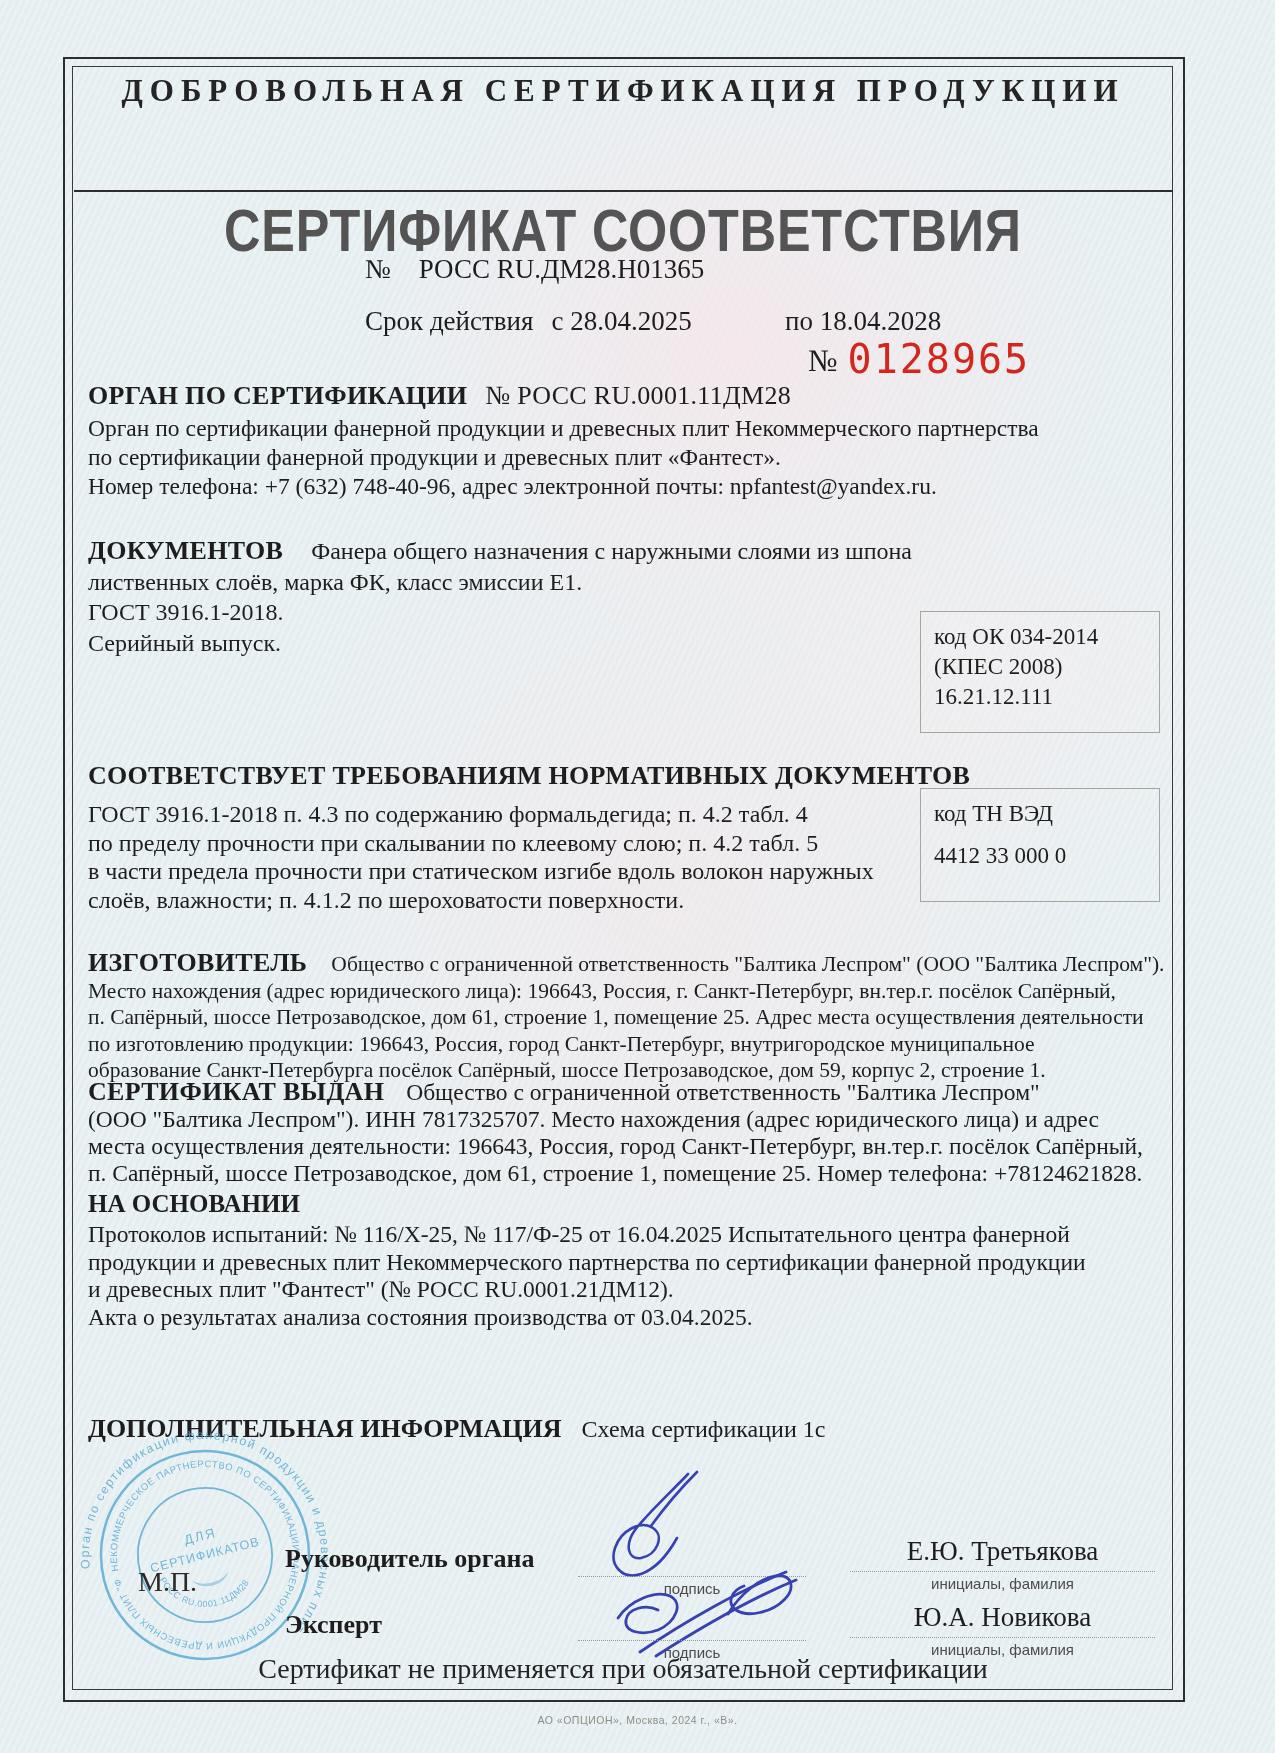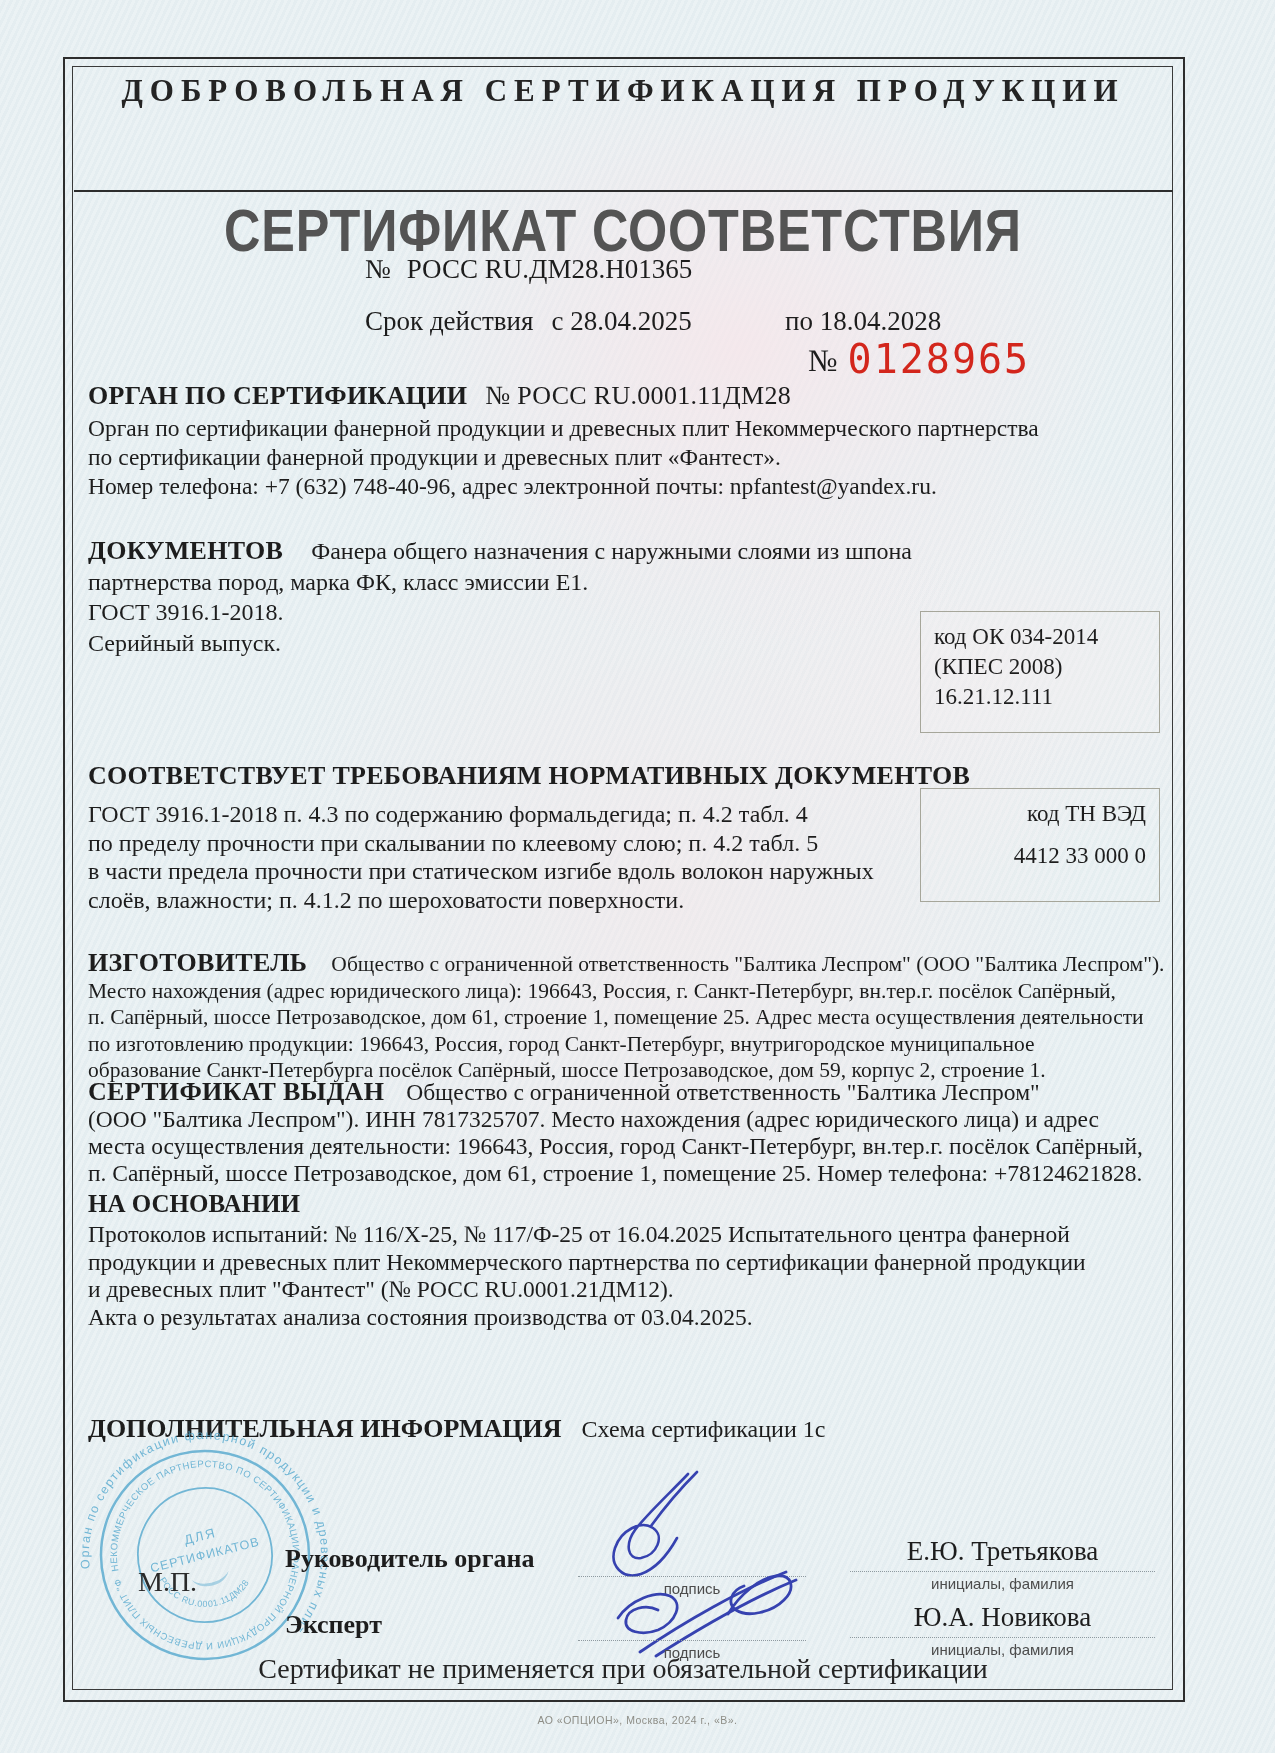--- a/index.html
+++ b/index.html
@@ -16,37 +16,37 @@
   .abs{position:absolute;}
   .serif{font-family:"Liberation Serif","DejaVu Serif",serif;}
   .b{font-weight:bold;}
   .frame-outer{left:63px;top:57px;width:1118px;height:1641px;border:2px solid #2d2d2d;}
   .frame-inner{left:72px;top:66px;width:1099px;height:1622px;border:1.5px solid #3a3a3a;}
   .banner{left:73px;top:73px;width:1100px;text-align:center;font-weight:bold;font-size:31px;letter-spacing:7px;color:#242424;}
   .band-sep{left:74px;top:190px;width:1099px;border-top:2px solid #2d2d2d;height:0;}
   .doc-title{left:73px;top:196px;width:1100px;text-align:center;font-family:"Liberation Sans","DejaVu Sans",sans-serif;
     font-weight:bold;font-size:60px;color:#545454;transform:scaleX(.84);transform-origin:50% 50%;letter-spacing:1px;white-space:nowrap;}
   .certno{left:365px;top:254px;font-size:27px;}
-  .certno .num{margin-left:16px;}
+  .certno .num{margin-left:28px;}
   .validity{left:365px;top:306px;font-size:27px;}
   .validity .from{margin-left:18px;}
   .validity-to{left:785px;top:306px;font-size:27px;}
   .blankno{left:808px;top:336px;font-size:31px;}
   .blankno .digits{font-family:"DejaVu Sans Mono","Liberation Mono",monospace;font-size:40px;color:#d3261c;letter-spacing:2px;margin-left:10px;vertical-align:-2px;}
   .h26{font-size:26px;font-weight:bold;letter-spacing:.3px;white-space:nowrap;}
   .inline-val{font-weight:normal;}
   .block{white-space:nowrap;}
   .org-head{left:88px;top:381px;font-size:26px;}
   .org-head .reg{font-weight:normal;margin-left:18px;}
   .org-lines{left:88px;top:414px;font-size:23.5px;line-height:29px;}
   .product{left:88px;top:536px;font-size:24px;line-height:30.5px;}
   .product .h26{margin-right:28px;}
   .codebox{border:1px solid #a6a69a;background:rgba(255,255,255,.06);padding:10px 13px;font-size:23px;line-height:30px;white-space:nowrap;}
   .codebox1{left:920px;top:611px;width:212px;height:100px;}
-  .codebox2{left:920px;top:788px;width:212px;height:92px;text-align:right;}
+  .codebox2{left:920px;top:788px;width:212px;height:92px;}
   .codebox2 .v{margin-top:12px;}
   .comp-head{left:88px;top:761px;}
   .comp-lines{left:88px;top:800px;font-size:24px;line-height:28.5px;}
   .manu{left:88px;top:950px;font-size:21.5px;line-height:26.5px;width:1110px;}
   .manu .h26{margin-right:24px;}
   .issued{left:88px;top:1078px;font-size:23.5px;line-height:27px;width:1110px;}
   .issued .h26{margin-right:22px;}
   .issued .intro{font-size:23.5px;}
   .basis-head{left:88px;top:1190px;font-size:25px;}
   .basis-lines{left:88px;top:1221px;font-size:23.5px;line-height:27.5px;}
@@ -105,21 +105,21 @@
     <span>ОРГАН ПО СЕРТИФИКАЦИИ</span><span class="reg">№ РОСС RU.0001.11ДМ28</span>
   </div>
   <div class="abs org-lines">
     <div class="block">Орган по сертификации фанерной продукции и древесных плит Некоммерческого партнерства</div>
     <div class="block">по сертификации фанерной продукции и древесных плит «Фантест».</div>
     <div class="block">Номер телефона: +7 (632) 748-40-96, адрес электронной почты: npfantest@yandex.ru.</div>
   </div>
 
   <div class="abs product">
     <div class="block"><span class="h26">ДОКУМЕНТОВ</span><span>Фанера общего назначения с наружными слоями из шпона</span></div>
-    <div class="block">партнерства пород, марка ФК, класс эмиссии Е1.</div>
+    <div class="block">лиственных слоёв, марка ФК, класс эмиссии Е1.</div>
     <div class="block">ГОСТ 3916.1-2018.</div>
     <div class="block">Серийный выпуск.</div>
   </div>
 
   <div class="abs codebox codebox1">
     <div>код ОК 034-2014</div>
     <div>(КПЕС 2008)</div>
     <div>16.21.12.111</div>
   </div>
 

